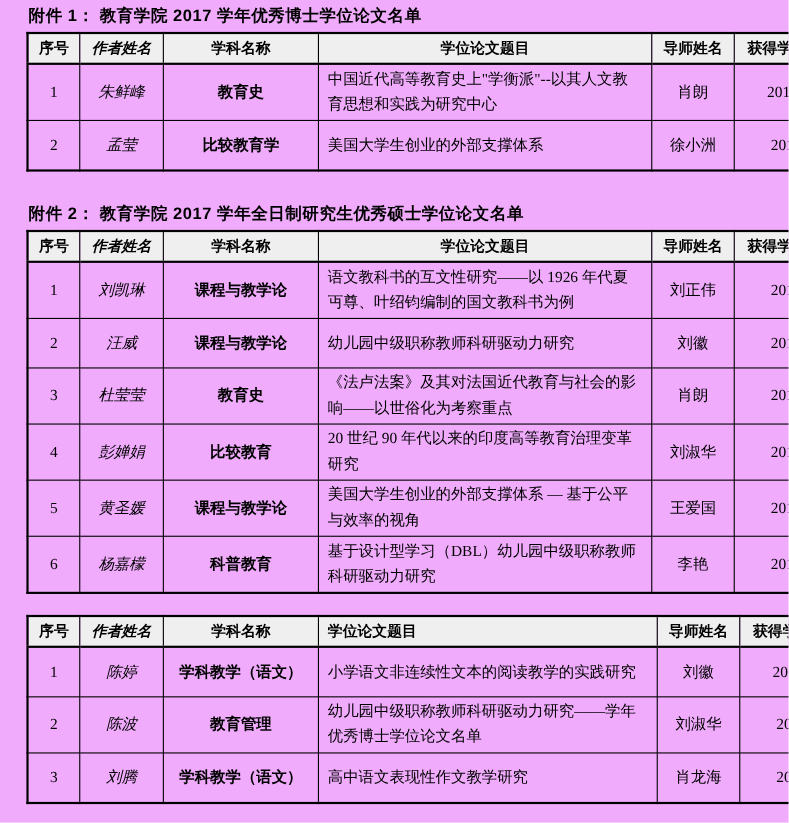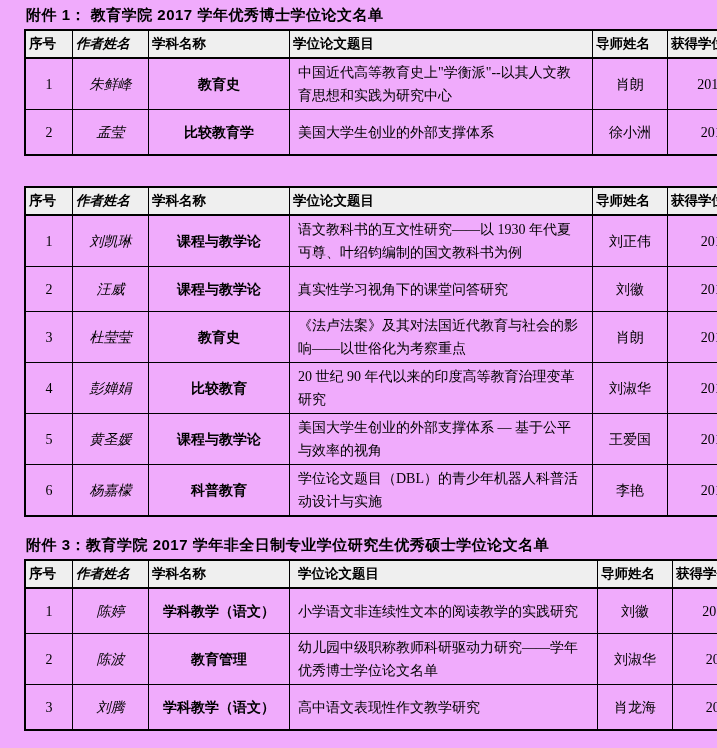--- a/index.html
+++ b/index.html
@@ -40,21 +40,21 @@
     vertical-align: middle;
     overflow: hidden;
   }
   table.thesis-table thead th {
     background: #efefef;
     font-family: "Liberation Sans", "DejaVu Sans", sans-serif;
     font-size: 13.5px;
     font-weight: 700;
     height: 24px;
     padding: 1px 3px;
-    text-align: left;
+    text-align: center;
     border-bottom-width: 2px;
   }
   table.thesis-table td {
     font-size: 14px;
     line-height: 23px;
     height: 40px;
     padding: 2px 5px;
     text-align: center;
   }
   
@@ -109,45 +109,46 @@
             <td class="col-2">比较教育学</td>
             <td class="col-3">美国大学生创业的外部支撑体系</td>
             <td class="col-4">徐小洲</td>
             <td class="col-5">2017.6</td>
           </tr>
         </tbody>
     </table>
   </section>
 
   <section class="attachment sec-2">
+    <h2 class="att-title">附件 2： 教育学院 2017 学年全日制研究生优秀硕士学位论文名单</h2>
     <table class="thesis-table">
       <thead>
           <tr>
             <th class="col-0">序号</th>
             <th class="col-1">作者姓名</th>
             <th class="col-2">学科名称</th>
             <th class="col-3">学位论文题目</th>
             <th class="col-4">导师姓名</th>
             <th class="col-5">获得学位时间</th>
           </tr>
         </thead>
       <tbody>
           <tr>
             <td class="col-0">1</td>
             <td class="col-1">刘凯琳</td>
             <td class="col-2">课程与教学论</td>
-            <td class="col-3">语文教科书的互文性研究——以 1930 年代夏丏尊、叶绍钧编制的国文教科书为例</td>
+            <td class="col-3">语文教科书的互文性研究——以 1926 年代夏丏尊、叶绍钧编制的国文教科书为例</td>
             <td class="col-4">刘正伟</td>
             <td class="col-5">2017.6</td>
           </tr>
           <tr>
             <td class="col-0">2</td>
             <td class="col-1">汪威</td>
             <td class="col-2">课程与教学论</td>
-            <td class="col-3">真实性学习视角下的课堂问答研究</td>
+            <td class="col-3">幼儿园中级职称教师科研驱动力研究</td>
             <td class="col-4">刘徽</td>
             <td class="col-5">2017.6</td>
           </tr>
           <tr>
             <td class="col-0">3</td>
             <td class="col-1">杜莹莹</td>
             <td class="col-2">教育史</td>
             <td class="col-3">《法卢法案》及其对法国近代教育与社会的影响——以世俗化为考察重点</td>
             <td class="col-4">肖朗</td>
             <td class="col-5">2017.6</td>
@@ -165,30 +166,29 @@
             <td class="col-1">黄圣媛</td>
             <td class="col-2">课程与教学论</td>
             <td class="col-3">美国大学生创业的外部支撑体系 — 基于公平与效率的视角</td>
             <td class="col-4">王爱国</td>
             <td class="col-5">2017.6</td>
           </tr>
           <tr>
             <td class="col-0">6</td>
             <td class="col-1">杨嘉檬</td>
             <td class="col-2">科普教育</td>
-            <td class="col-3">学位论文题目（DBL）的青少年机器人科普活动设计与实施</td>
+            <td class="col-3">基于设计型学习（DBL）幼儿园中级职称教师科研驱动力研究</td>
             <td class="col-4">李艳</td>
             <td class="col-5">2017.6</td>
           </tr>
         </tbody>
     </table>
   </section>
 
   <section class="attachment sec-3">
-    <h2 class="att-title">附件 3：教育学院 2017 学年非全日制专业学位研究生优秀硕士学位论文名单</h2>
     <table class="thesis-table">
       <thead>
           <tr>
             <th class="col-0">序号</th>
             <th class="col-1">作者姓名</th>
             <th class="col-2">学科名称</th>
             <th class="col-3">学位论文题目</th>
             <th class="col-4">导师姓名</th>
             <th class="col-5">获得学位时间</th>
           </tr>

